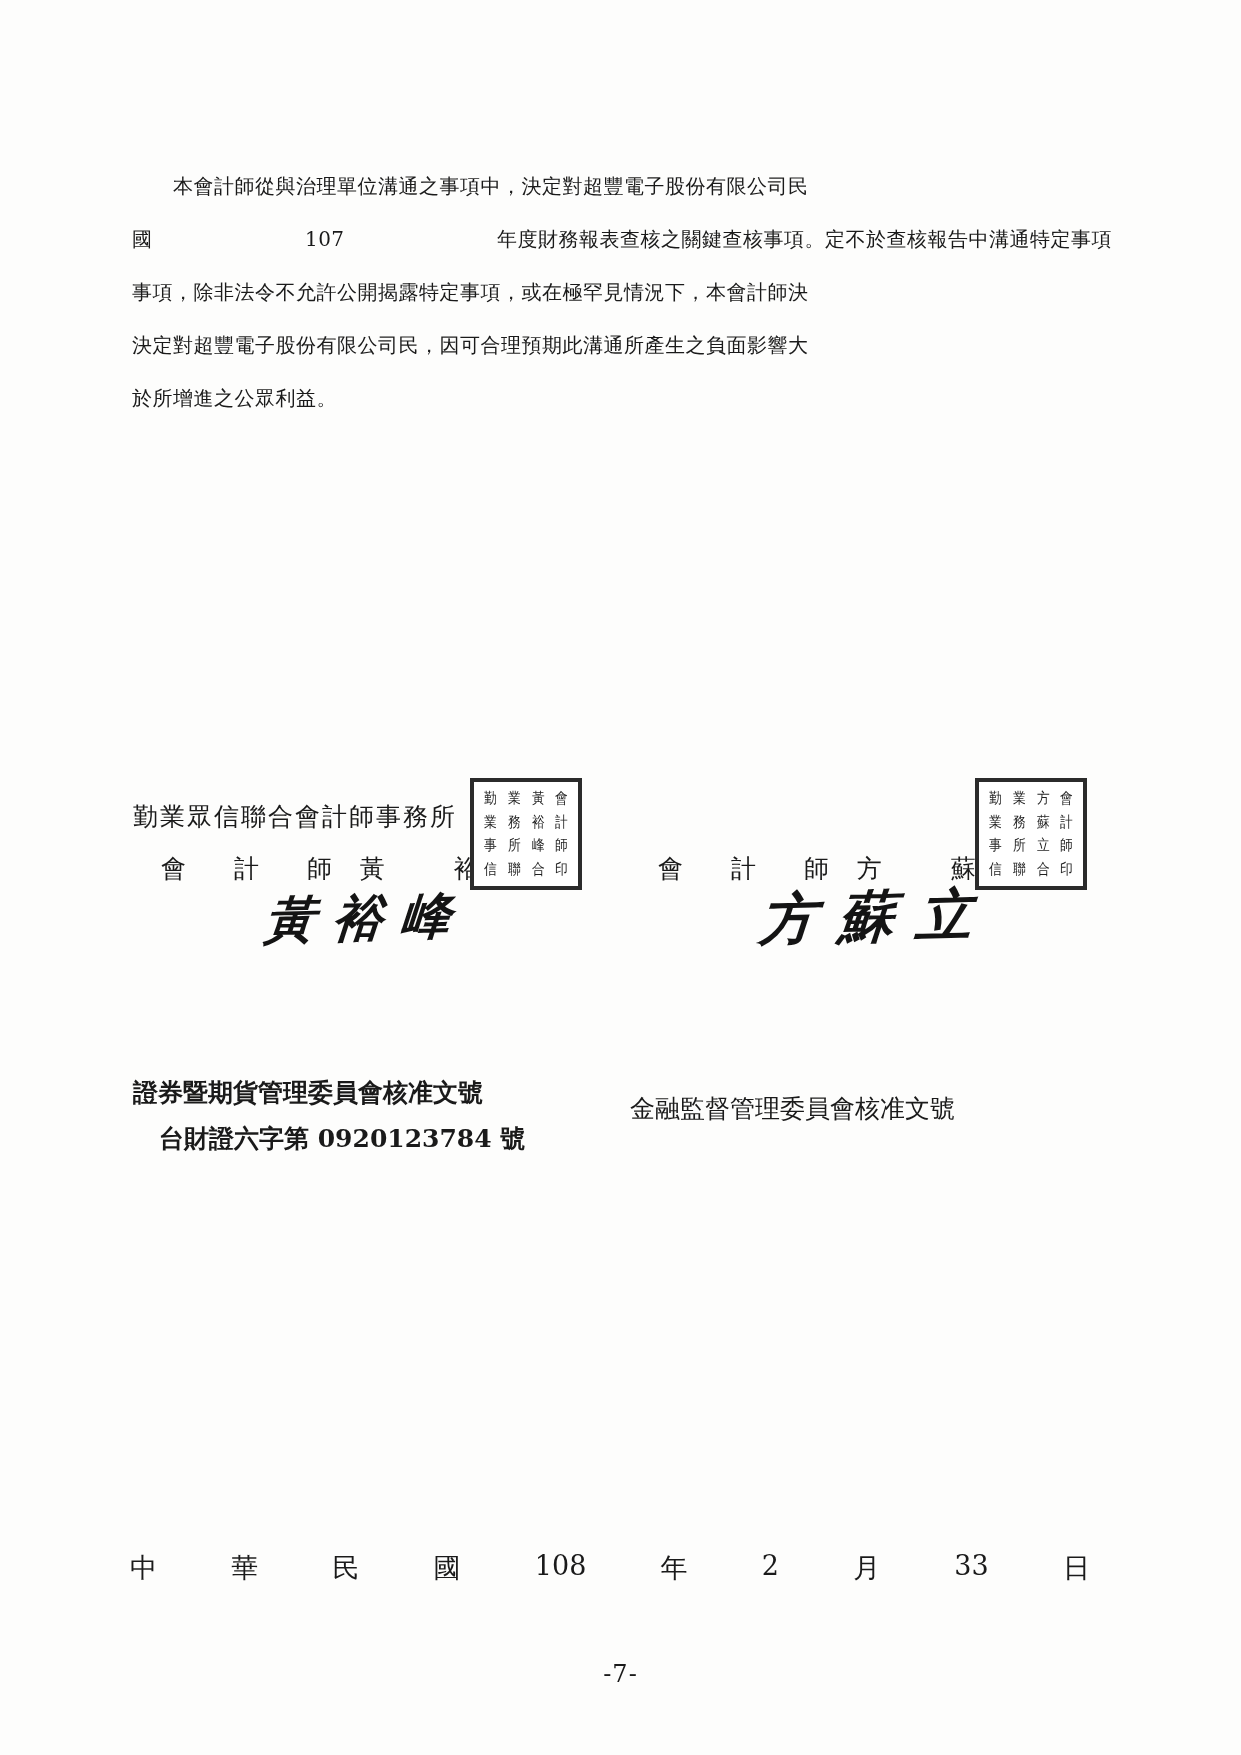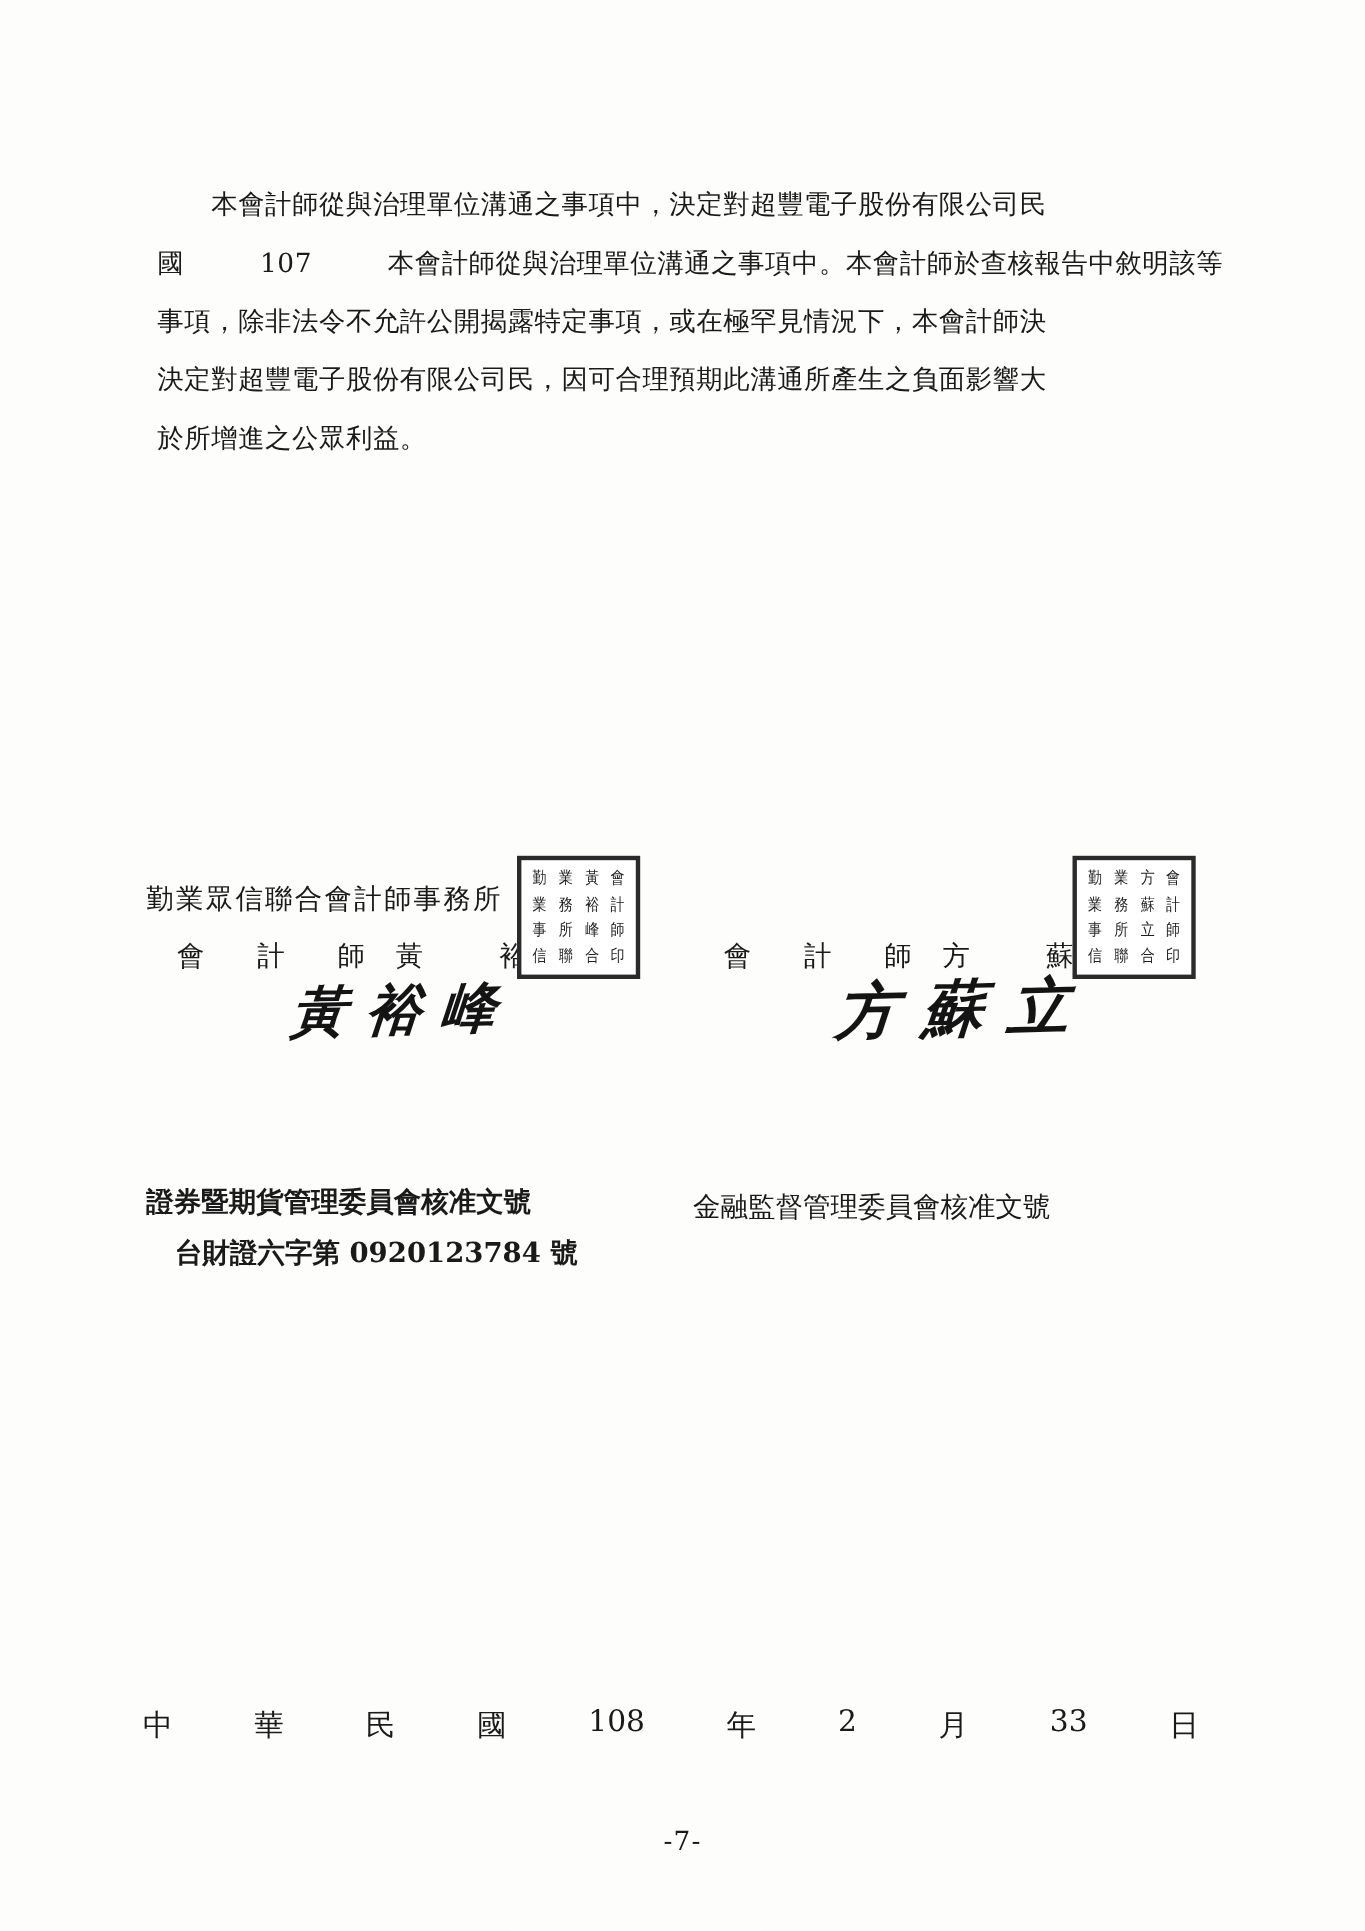--- a/index.html
+++ b/index.html
@@ -18,26 +18,25 @@
   }
 
   
   .body-block {
     position: absolute;
     left: 132px;
     top: 160px;
     width: 980px;
   }
   .para-line {
-    font-size: 24px;
+    font-size: 20px;
     line-height: 53px;
     letter-spacing: 0.5px;
     white-space: pre;
     text-align: justify;
-    margin-left: 11px;
   }
   .para-line.j {
     display: flex;
     justify-content: space-between;
   }
   .para-line.j > span { display: inline-block; }
 
   
   .sig-area {
     position: absolute;
@@ -120,21 +119,21 @@
   
   .approval {
     position: absolute;
     top: 1070px;
     left: 0;
     width: 1241px;
     font-size: 25px;
     line-height: 46px;
   }
   .approval .col-left { position: absolute; left: 133px; top: 0; white-space: nowrap; font-weight: bold; }
-  .approval .col-right { position: absolute; left: 630px; top: 4px; white-space: nowrap; }
+  .approval .col-right { position: absolute; left: 630px; top: 16px; white-space: nowrap; }
   .approval .indent { display: inline-block; padding-left: 26px; }
 
   
   .date-line {
     position: absolute;
     left: 130px;
     top: 1550px;
     width: 960px;
     display: flex;
     justify-content: space-between;
@@ -156,21 +155,21 @@
 </head>
 <body>
 
 <div class="page">
 
   <div class="body-block">
     <div class="para-line">　　本會計師從與治理單位溝通之事項中，決定對超豐電子股份有限公司民</div>
     <div class="para-line j">
       <span>國</span>
       <span>107</span>
-      <span>本會計師從與治理單位溝通之事項中。本會計師於查核報告中敘明該等</span>
+      <span>年度財務報表查核之關鍵查核事項。定不於查核報告中溝通特定事項</span>
     </div>
     <div class="para-line">事項，除非法令不允許公開揭露特定事項，或在極罕見情況下，本會計師決</div>
     <div class="para-line">決定對超豐電子股份有限公司民，因可合理預期此溝通所產生之負面影響大</div>
     <div class="para-line">於所增進之公眾利益。</div>
   </div>
 
   <div class="sig-area">
 
     <div class="firm-name">勤業眾信聯合會計師事務所</div>
 

